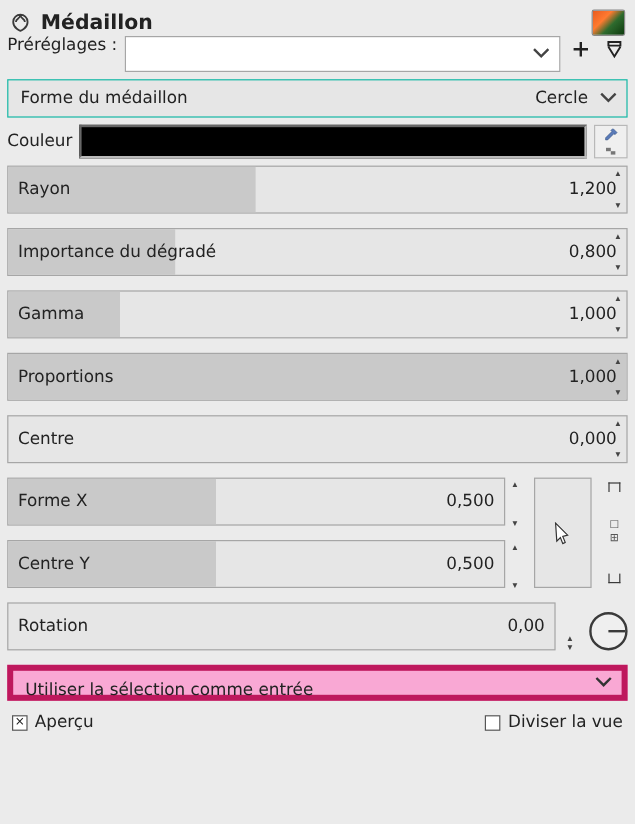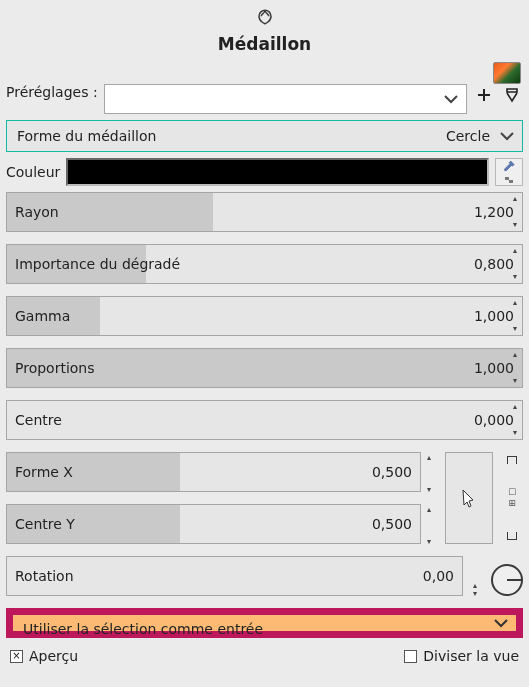--- a/index.html
+++ b/index.html
@@ -1,20 +1,20 @@
 <!DOCTYPE html>
 <html><head>
 <meta charset="utf-8">
 <style>
   * { box-sizing: border-box; margin: 0; padding: 0; font-family: "DejaVu Sans", "Liberation Sans", Arial, sans-serif; }
   body { background: #ebebeb; width: 529px; height: 687px; color: #222; font-size: 14px; }
   .window { padding: 6px 6px 4px 6px; }
 
   
-  .title-row { display: flex; align-items: center; gap: 8px; padding: 2px 2px 0 2px; flex-direction: column; }
+  .title-row { display: flex; align-items: center; gap: 8px; padding: 2px 2px 0 2px; }
   .app-icon { width: 18px; height: 18px; display: inline-flex; align-items: center; justify-content: center; }
   .app-icon svg { width: 18px; height: 18px; }
   .title-text { font-weight: bold; font-size: 17px; }
   .thumb { margin-left: auto; width: 28px; height: 22px; background: linear-gradient(135deg, #e85b1f 0%, #ff7a30 35%, #2e6b2e 60%, #0e3a0e 100%); border: 1px solid #888; border-radius: 2px; }
   .subtitle { padding: 2px 2px 6px 28px; font-size: 13px; color: #333; }
 
   
   .row { display: flex; gap: 6px; margin-bottom: 6px; }
   .label { font-size: 14px; }
 
@@ -124,22 +124,22 @@
   }
   .rot-dial::after {
     content: ""; position: absolute; top: 50%; left: 50%;
     width: 14px; height: 2px; background: #3a3a3a;
     transform: translateY(-50%);
   }
 
   
   .sel-bar {
     height: 30px;
-    border: 7px solid #be185d;
-    background: #fdba74;
+    border: 5px solid #be185d;
+    background: #f9a8d4;
     display: flex; align-items: center;
     padding: 12px 32px 0 10px;
     position: relative;
     margin-bottom: 8px;
   }
   .sel-bar .chev { position: absolute; right: 8px; top: 50%; transform: translateY(-50%); }
 
   
   .bottom-row { display: flex; align-items: center; padding: 2px 4px; font-size: 14px; }
   .chk {

